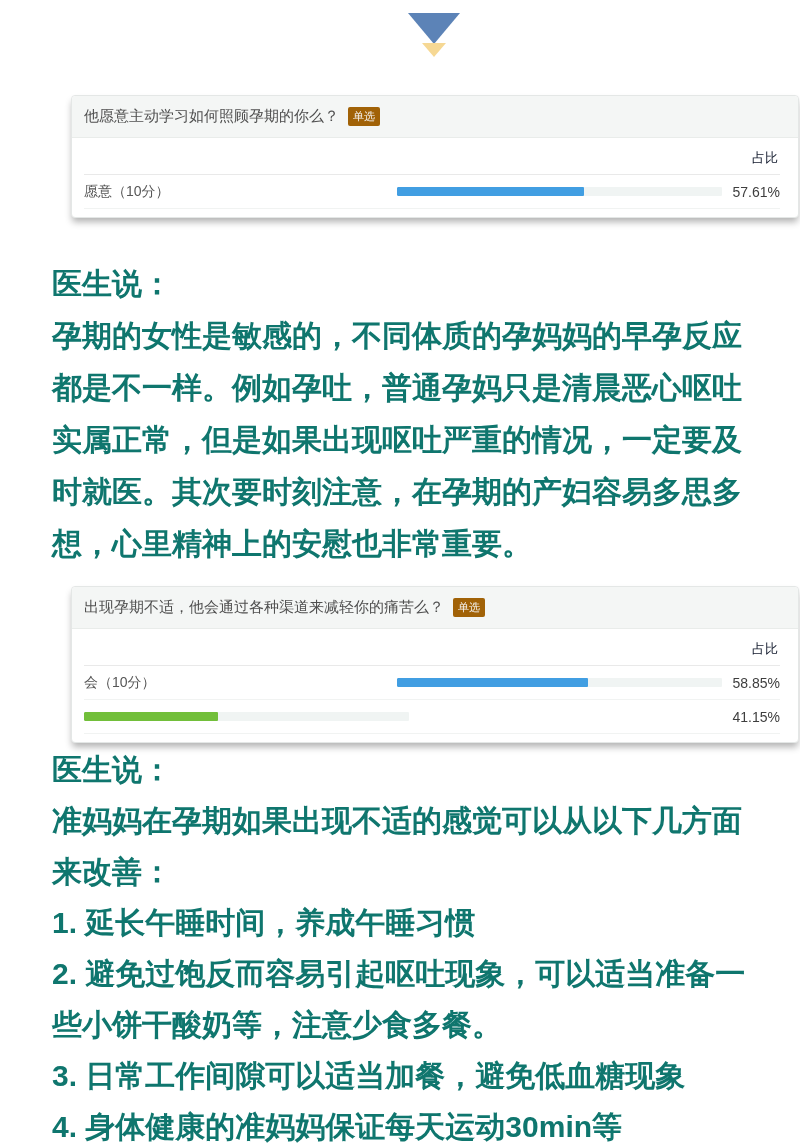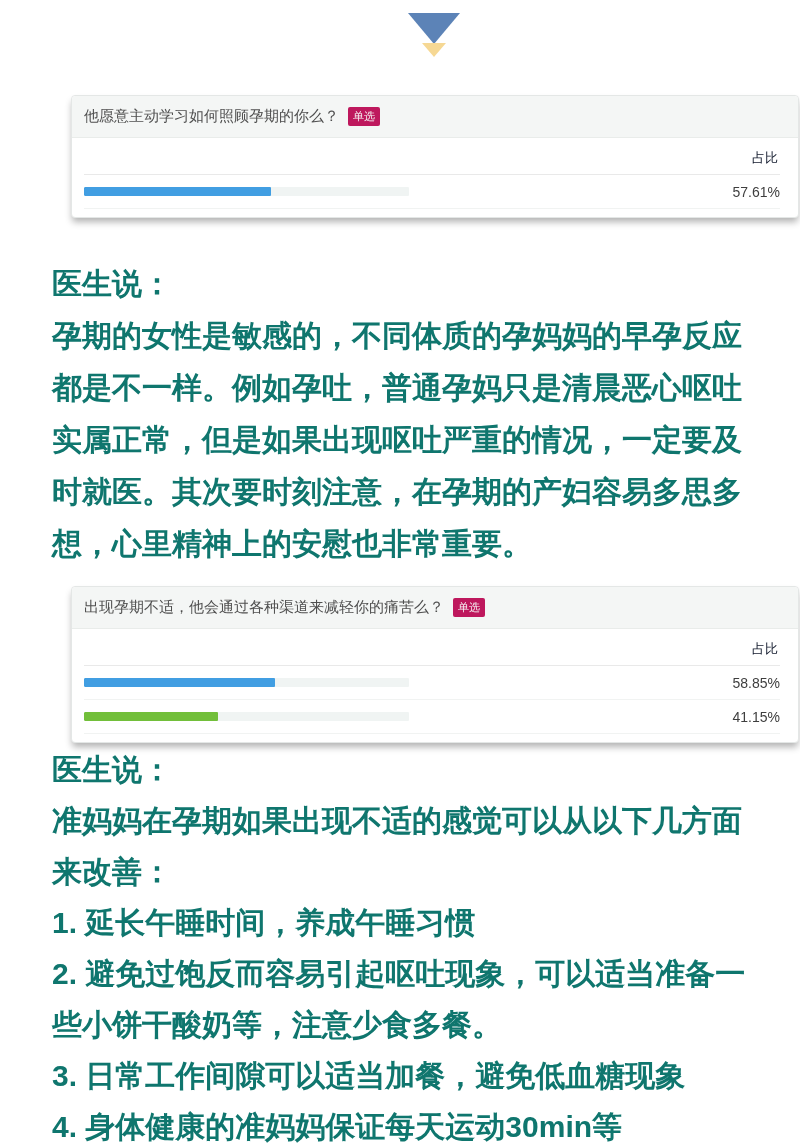--- a/index.html
+++ b/index.html
@@ -42,21 +42,21 @@
   }
   .card-header {
     background: #f4f6f5;
     border-bottom: 1px solid #e9ecea;
     border-radius: 4px 4px 0 0;
     padding: 11px 12px;
     display: flex; align-items: center; gap: 9px;
   }
   .q-text { font-size: 15px; color: #4f4f4f; }
   .badge {
-    background: #be185d; color: #f8f8f8;
+    background: #a16207; color: #f8f8f8;
     font-size: 11px; line-height: 13px;
     padding: 3px 5px; border-radius: 2px;
     flex: 0 0 auto;
   }
   .card-body { padding: 0 18px 8px 12px; }
   .ratio-head {
     height: 36px; line-height: 40px;
     text-align: right; font-size: 13px; color: #0f172a;
     border-bottom: 1px solid #e9e9e9;
     padding-right: 2px;
@@ -96,20 +96,21 @@
   </div>
 
   <div class="card" style="top:95px;">
     <div class="card-header">
       <span class="q-text">他愿意主动学习如何照顾孕期的你么？</span>
       <span class="badge">单选</span>
     </div>
     <div class="card-body">
       <div class="ratio-head">占比</div>
       <div class="row">
+        <span class="row-label">愿意（10分）</span>
         <span class="bar-track">
           <span class="bar-fill" style="display: block; width: 57.61%; background: rgb(65, 158, 226);"></span>
         </span>
         <span class="row-pct">57.61%</span>
       </div>
     </div>
   </div>
 
   <div class="doctor" style="top:258px;">
     <div>医生说：</div>
@@ -121,20 +122,21 @@
   </div>
 
   <div class="card" style="top:586px;">
     <div class="card-header">
       <span class="q-text">出现孕期不适，他会通过各种渠道来减轻你的痛苦么？</span>
       <span class="badge">单选</span>
     </div>
     <div class="card-body">
       <div class="ratio-head">占比</div>
       <div class="row">
+        <span class="row-label">会（10分）</span>
         <span class="bar-track">
           <span class="bar-fill" style="display: block; width: 58.85%; background: rgb(65, 158, 226);"></span>
         </span>
         <span class="row-pct">58.85%</span>
       </div>
       <div class="row">
         <span class="bar-track">
           <span class="bar-fill" style="display: block; width: 41.15%; background: rgb(114, 191, 58);"></span>
         </span>
         <span class="row-pct">41.15%</span>

